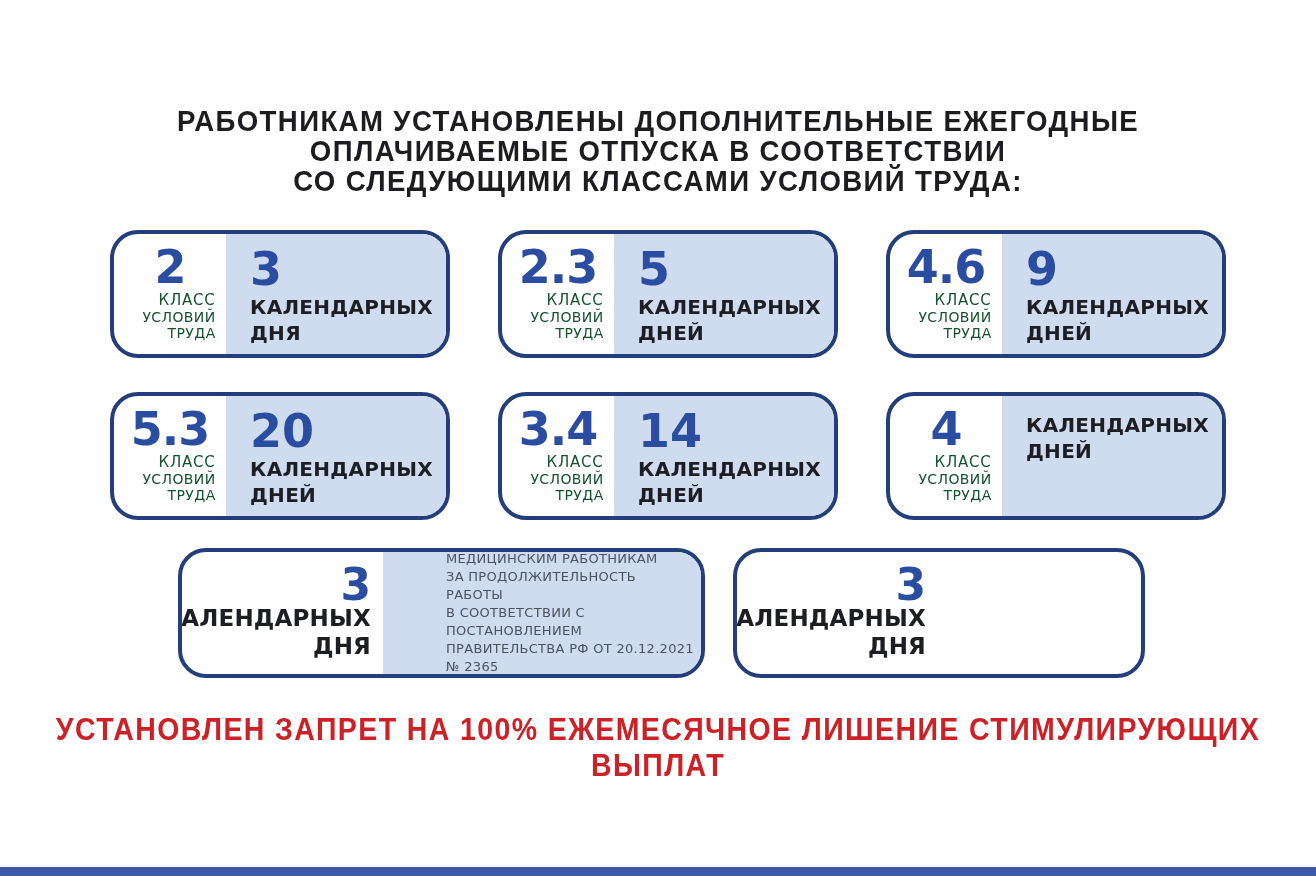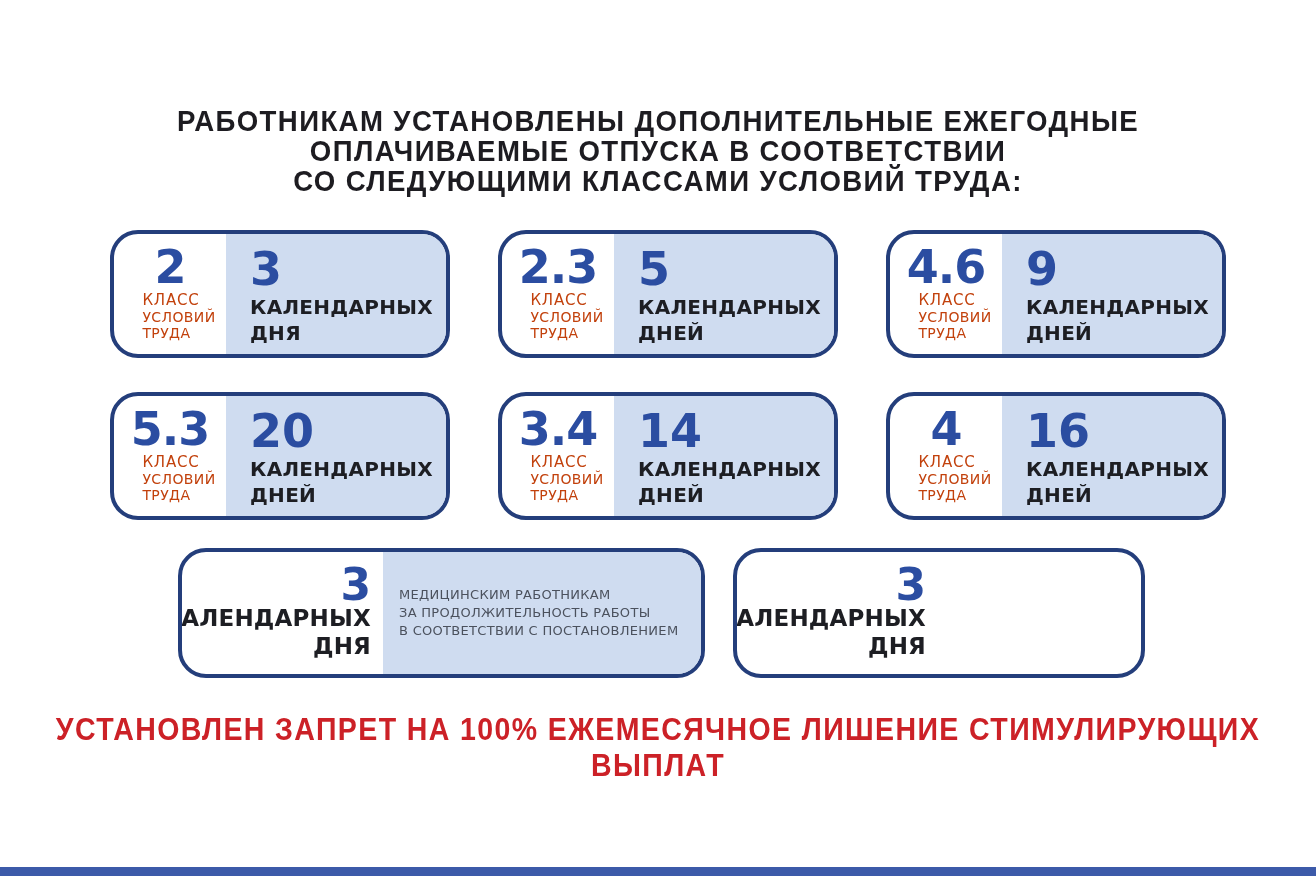--- a/index.html
+++ b/index.html
@@ -10,36 +10,36 @@
   
   .title{position:absolute;top:106px;left:0;width:100%;text-align:center;color:#1d1c21;
     font-family:"Liberation Sans",sans-serif;font-weight:800;}
   .title-line{font-size:30px;line-height:30px;letter-spacing:1.5px;transform:scaleX(0.92);transform-origin:center;}
   
   .grid{position:absolute;top:230px;left:110px;width:1116px;display:flex;flex-wrap:wrap;column-gap:48px;row-gap:34px;}
   .card{box-sizing:border-box;width:340px;height:128px;border:4px solid #243e7b;border-radius:28px;
     background:#ffffff;display:flex;overflow:hidden;}
   .card-left{width:112px;flex:none;display:flex;flex-direction:column;align-items:center;justify-content:center;padding-bottom:2px;}
   .class-num{font-size:46px;line-height:44px;font-weight:bold;color:#2b4da1;letter-spacing:-1px;}
-  .class-label{text-align:left;color:#c2410c;font-weight:500;margin-top:2px;margin-left:18px;}
+  .class-label{text-align:right;color:#14532d;font-weight:500;margin-top:2px;margin-left:18px;}
   .class-label-line{font-size:14px;line-height:16px;letter-spacing:0.4px;}
   .class-label-line.lg{font-size:15px;line-height:18px;letter-spacing:0.8px;}
   .card-right{flex:1;background:#cfdcf0;padding:13px 0 0 24px;color:#1d1e23;}
   .days-num{font-size:46px;line-height:44px;font-weight:bold;color:#2b4da1;}
   .days-label{font-weight:bold;font-size:20px;line-height:26px;letter-spacing:0.3px;margin-top:3px;}
   
   .extra-row{position:absolute;top:548px;left:178px;display:flex;gap:28px;}
   .extra-card{box-sizing:border-box;height:130px;border:4px solid #243e7b;border-radius:28px;background:#ffffff;display:flex;overflow:hidden;}
   .extra-card--medical{width:527px;}
   .extra-card--other{width:412px;}
   .extra-left{width:201px;flex:none;display:flex;flex-direction:column;align-items:flex-end;justify-content:center;padding-right:12px;box-sizing:border-box;}
   .extra-num{font-size:44px;line-height:38px;font-weight:bold;color:#2b4da1;}
   .extra-label{font-weight:bold;color:#1d1e23;font-size:23px;line-height:28px;text-align:right;letter-spacing:0.2px;}
   .extra-right{flex:1;background:#cfdcf0;display:flex;flex-direction:column;justify-content:center;padding:0 6px 0 16px;color:#4b515d;}
-  .desc-line{font-size:13px;line-height:18px;letter-spacing:0.3px;font-weight:500;}
+  .desc-line{font-size:13px;line-height:18px;letter-spacing:0.3px;font-weight:500;margin-left:47px;}
   
   .restriction{position:absolute;top:712px;left:0;width:100%;text-align:center;color:#cc2127;
     font-family:"Liberation Sans",sans-serif;font-weight:800;font-size:31px;letter-spacing:1.5px;
     transform:scaleX(0.92);transform-origin:center;}
   
   .bottom-bar{position:absolute;left:0;bottom:0;width:100%;height:9px;background:#3c5aa9;}
 </style>
 </head>
 <body>
 
@@ -146,21 +146,20 @@
     <div class="card">
       <div class="card-left">
         <div class="class-num">4</div>
         <div class="class-label">
           <div class="class-label-line lg">КЛАСС</div>
           <div class="class-label-line">УСЛОВИЙ</div>
           <div class="class-label-line">ТРУДА</div>
         </div>
       </div>
       <div class="card-right">
-        <div class="days-num">16</div>
         <div class="days-label">
           <div>КАЛЕНДАРНЫХ</div>
           <div>ДНЕЙ</div>
         </div>
       </div>
     </div>
 
   </section>
 
   <section class="extra-row">
@@ -170,20 +169,21 @@
         <div class="extra-num">3</div>
         <div class="extra-label">
           <div>КАЛЕНДАРНЫХ</div>
           <div>ДНЯ</div>
         </div>
       </div>
       <div class="extra-right">
         <div class="desc-line">МЕДИЦИНСКИМ РАБОТНИКАМ</div>
         <div class="desc-line">ЗА ПРОДОЛЖИТЕЛЬНОСТЬ РАБОТЫ</div>
         <div class="desc-line">В СООТВЕТСТВИИ С ПОСТАНОВЛЕНИЕМ</div>
+        <div class="desc-line">ПРАВИТЕЛЬСТВА РФ ОТ 20.12.2021 № 2365</div>
       </div>
     </div>
 
     <div class="extra-card extra-card--other">
       <div class="extra-left">
         <div class="extra-num">3</div>
         <div class="extra-label">
           <div>КАЛЕНДАРНЫХ</div>
           <div>ДНЯ</div>
         </div>

